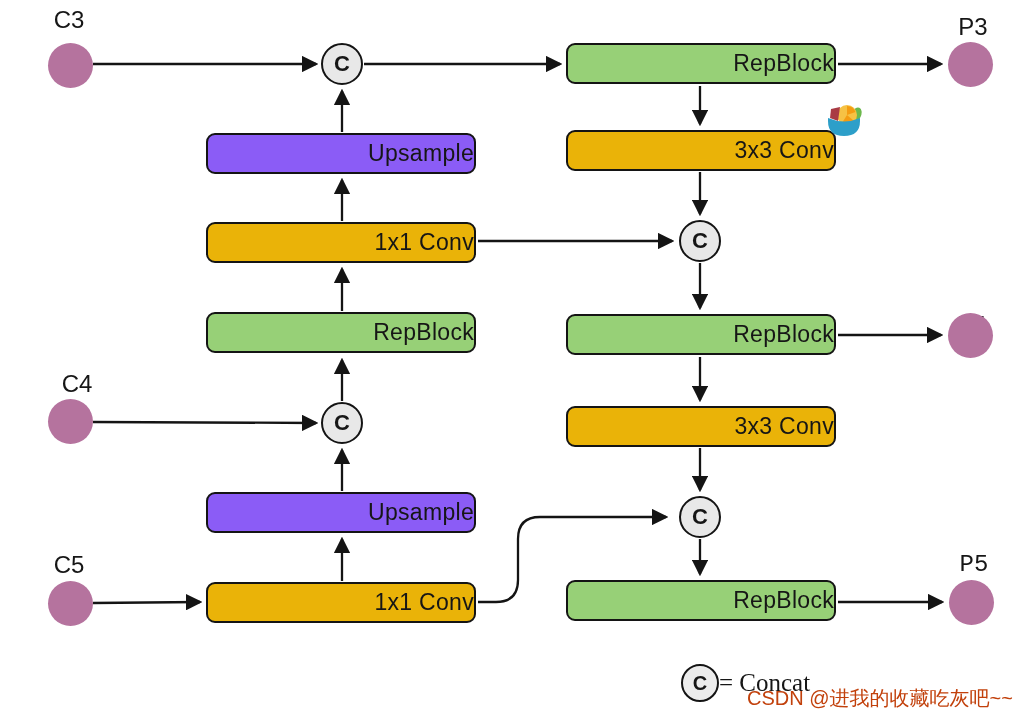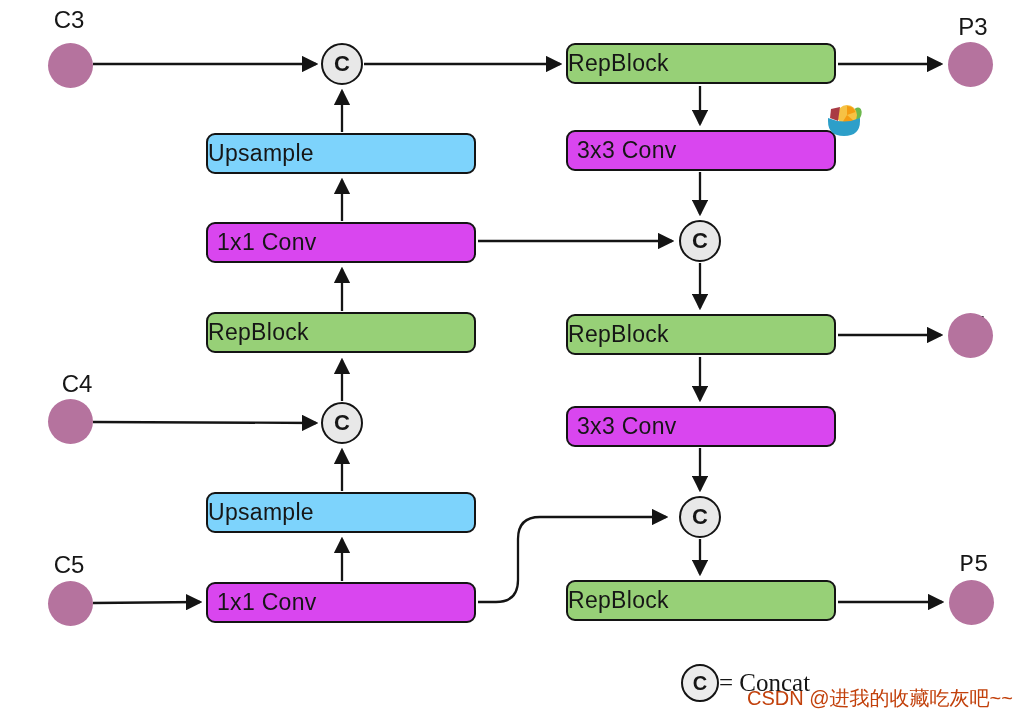--- a/index.html
+++ b/index.html
@@ -22,28 +22,28 @@
   }
   .node {
     position: absolute;
     width: 270px;
     height: 41px;
     border: 2.5px solid #141414;
     border-radius: 9px;
     box-sizing: border-box;
     display: flex;
     align-items: center;
-    justify-content: flex-start;
+    justify-content: flex-end;
     font-size: 23px;
     color: #161616;
     letter-spacing: 0.3px;
   }
   .node.green  { background: #97D077; }
-  .node.blue   { background: #7dd3fc; }
-  .node.orange { background: #d946ef; padding-left: 9px; }
+  .node.blue   { background: #8b5cf6; }
+  .node.orange { background: #eab308; padding-left: 9px; }
   .concat-node {
     position: absolute;
     width: 42px; height: 42px;
     border-radius: 50%;
     background: #E8E8E8;
     border: 2.5px solid #141414;
     box-sizing: border-box;
     display: flex;
     align-items: center;
     justify-content: center;

